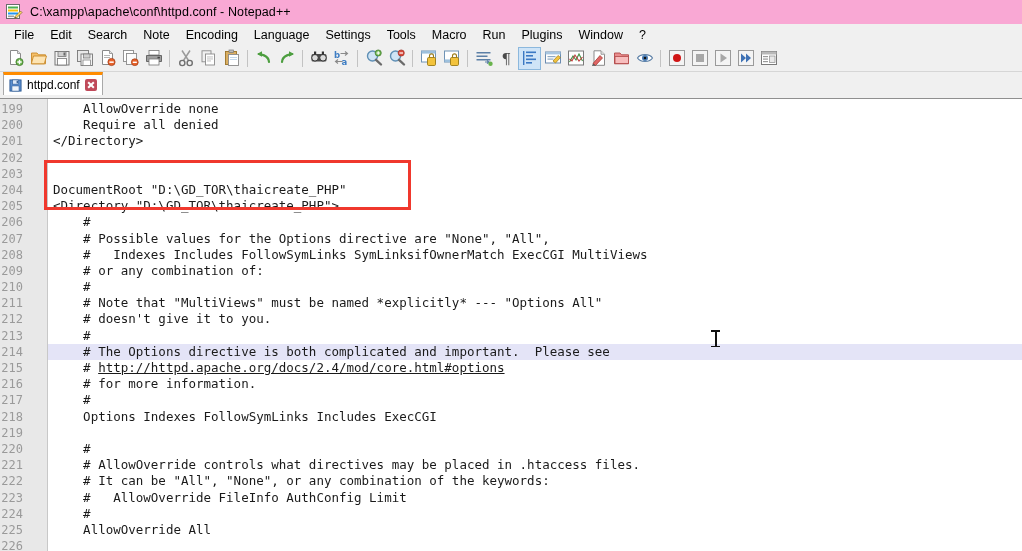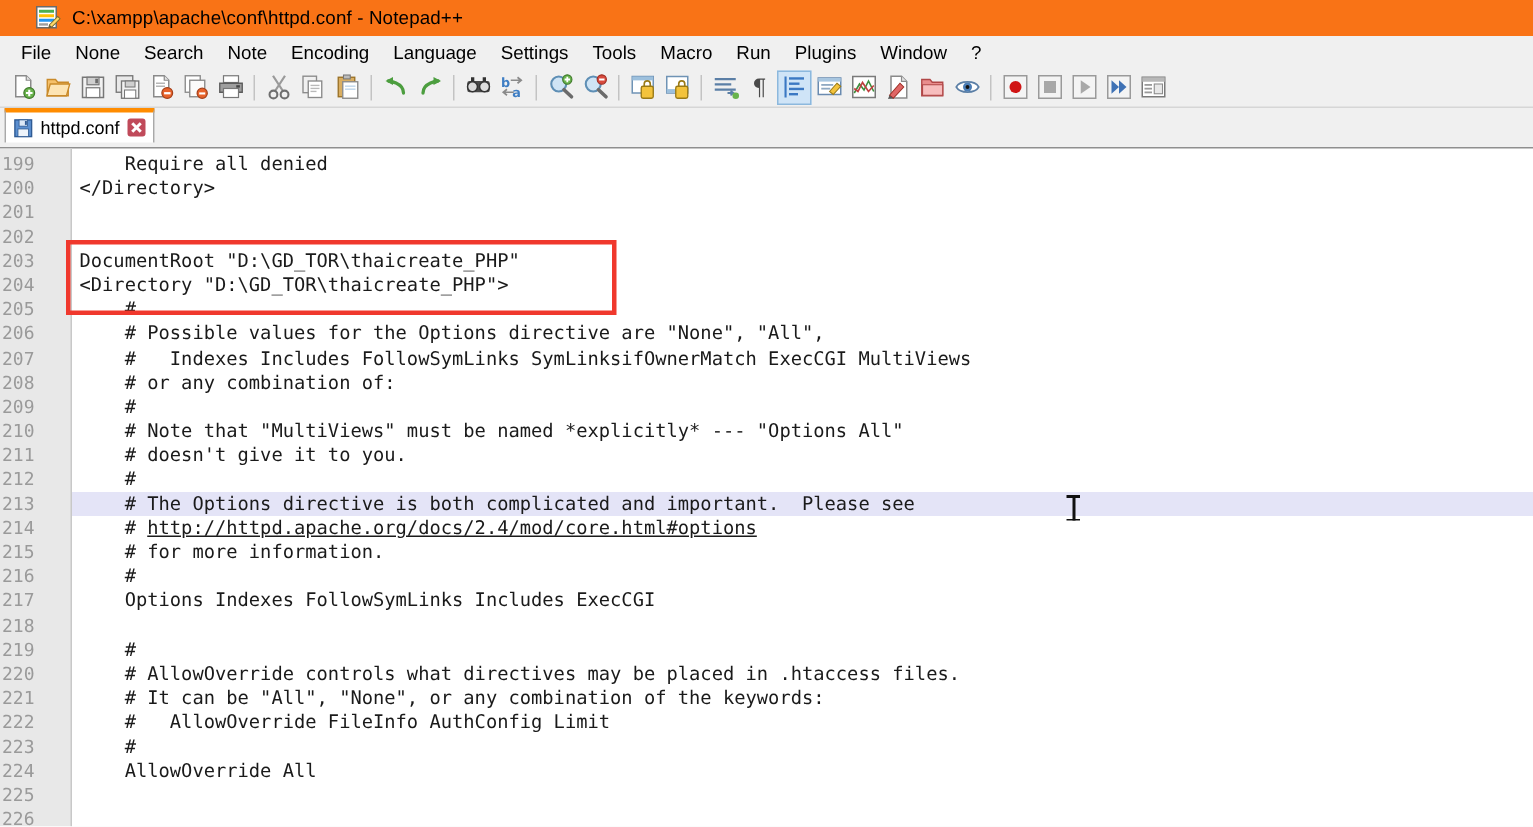--- a/index.html
+++ b/index.html
@@ -12,23 +12,23 @@
   #app {
     position: relative;
     width: 1022px; height: 551px;
     background: #f0f0f0;
     display: flex; flex-direction: column;
   }
 
   
   .titlebar {
     height: 24px;
-    background: #f97316;
+    background: #f9a8d4;
     display: flex; align-items: center;
-    padding-left: 23px;
+    padding-left: 5px;
     flex: 0 0 24px;
   }
   .app-icon { width: 18px; height: 18px; position: relative; flex: 0 0 18px; }
   .title-text {
     font-size: 12.5px;
     color: #000;
     margin-left: 7px;
     white-space: nowrap;
     letter-spacing: 0.1px;
   }
@@ -197,21 +197,21 @@
         <rect x="3" y="12.5" width="6" height="1.6" fill="#9e9e9e"></rect>
         <path d="M10 13.5 L15.5 8 L17 9.5 L11.5 15 L9.6 15.5 Z" fill="#ffd966" stroke="#7a6a2a" stroke-width="0.7"></path>
         <path d="M9.6 15.5 L10 13.5 L11.5 15 Z" fill="#555"></path>
       </svg>
     </span>
     <span class="title-text">C:\xampp\apache\conf\httpd.conf - Notepad++</span>
   </div>
 
   <div class="menubar">
     <div class="menu-item">File</div>
-    <div class="menu-item">None</div>
+    <div class="menu-item">Edit</div>
     <div class="menu-item">Search</div>
     <div class="menu-item">Note</div>
     <div class="menu-item">Encoding</div>
     <div class="menu-item">Language</div>
     <div class="menu-item">Settings</div>
     <div class="menu-item">Tools</div>
     <div class="menu-item">Macro</div>
     <div class="menu-item">Run</div>
     <div class="menu-item">Plugins</div>
     <div class="menu-item">Window</div>
@@ -522,20 +522,21 @@
       <div class="ln">220</div>
       <div class="ln">221</div>
       <div class="ln">222</div>
       <div class="ln">223</div>
       <div class="ln">224</div>
       <div class="ln">225</div>
       <div class="ln">226</div>
     </div>
 
     <div class="code">
+      <div class="cl">    AllowOverride none</div>
       <div class="cl">    Require all denied</div>
       <div class="cl">&lt;/Directory&gt;</div>
       <div class="cl"></div>
       <div class="cl"></div>
       <div class="cl">DocumentRoot "D:\GD_TOR\thaicreate_PHP"</div>
       <div class="cl">&lt;Directory "D:\GD_TOR\thaicreate_PHP"&gt;</div>
       <div class="cl">    #</div>
       <div class="cl">    # Possible values for the Options directive are "None", "All",</div>
       <div class="cl">    #   Indexes Includes FollowSymLinks SymLinksifOwnerMatch ExecCGI MultiViews</div>
       <div class="cl">    # or any combination of:</div>

